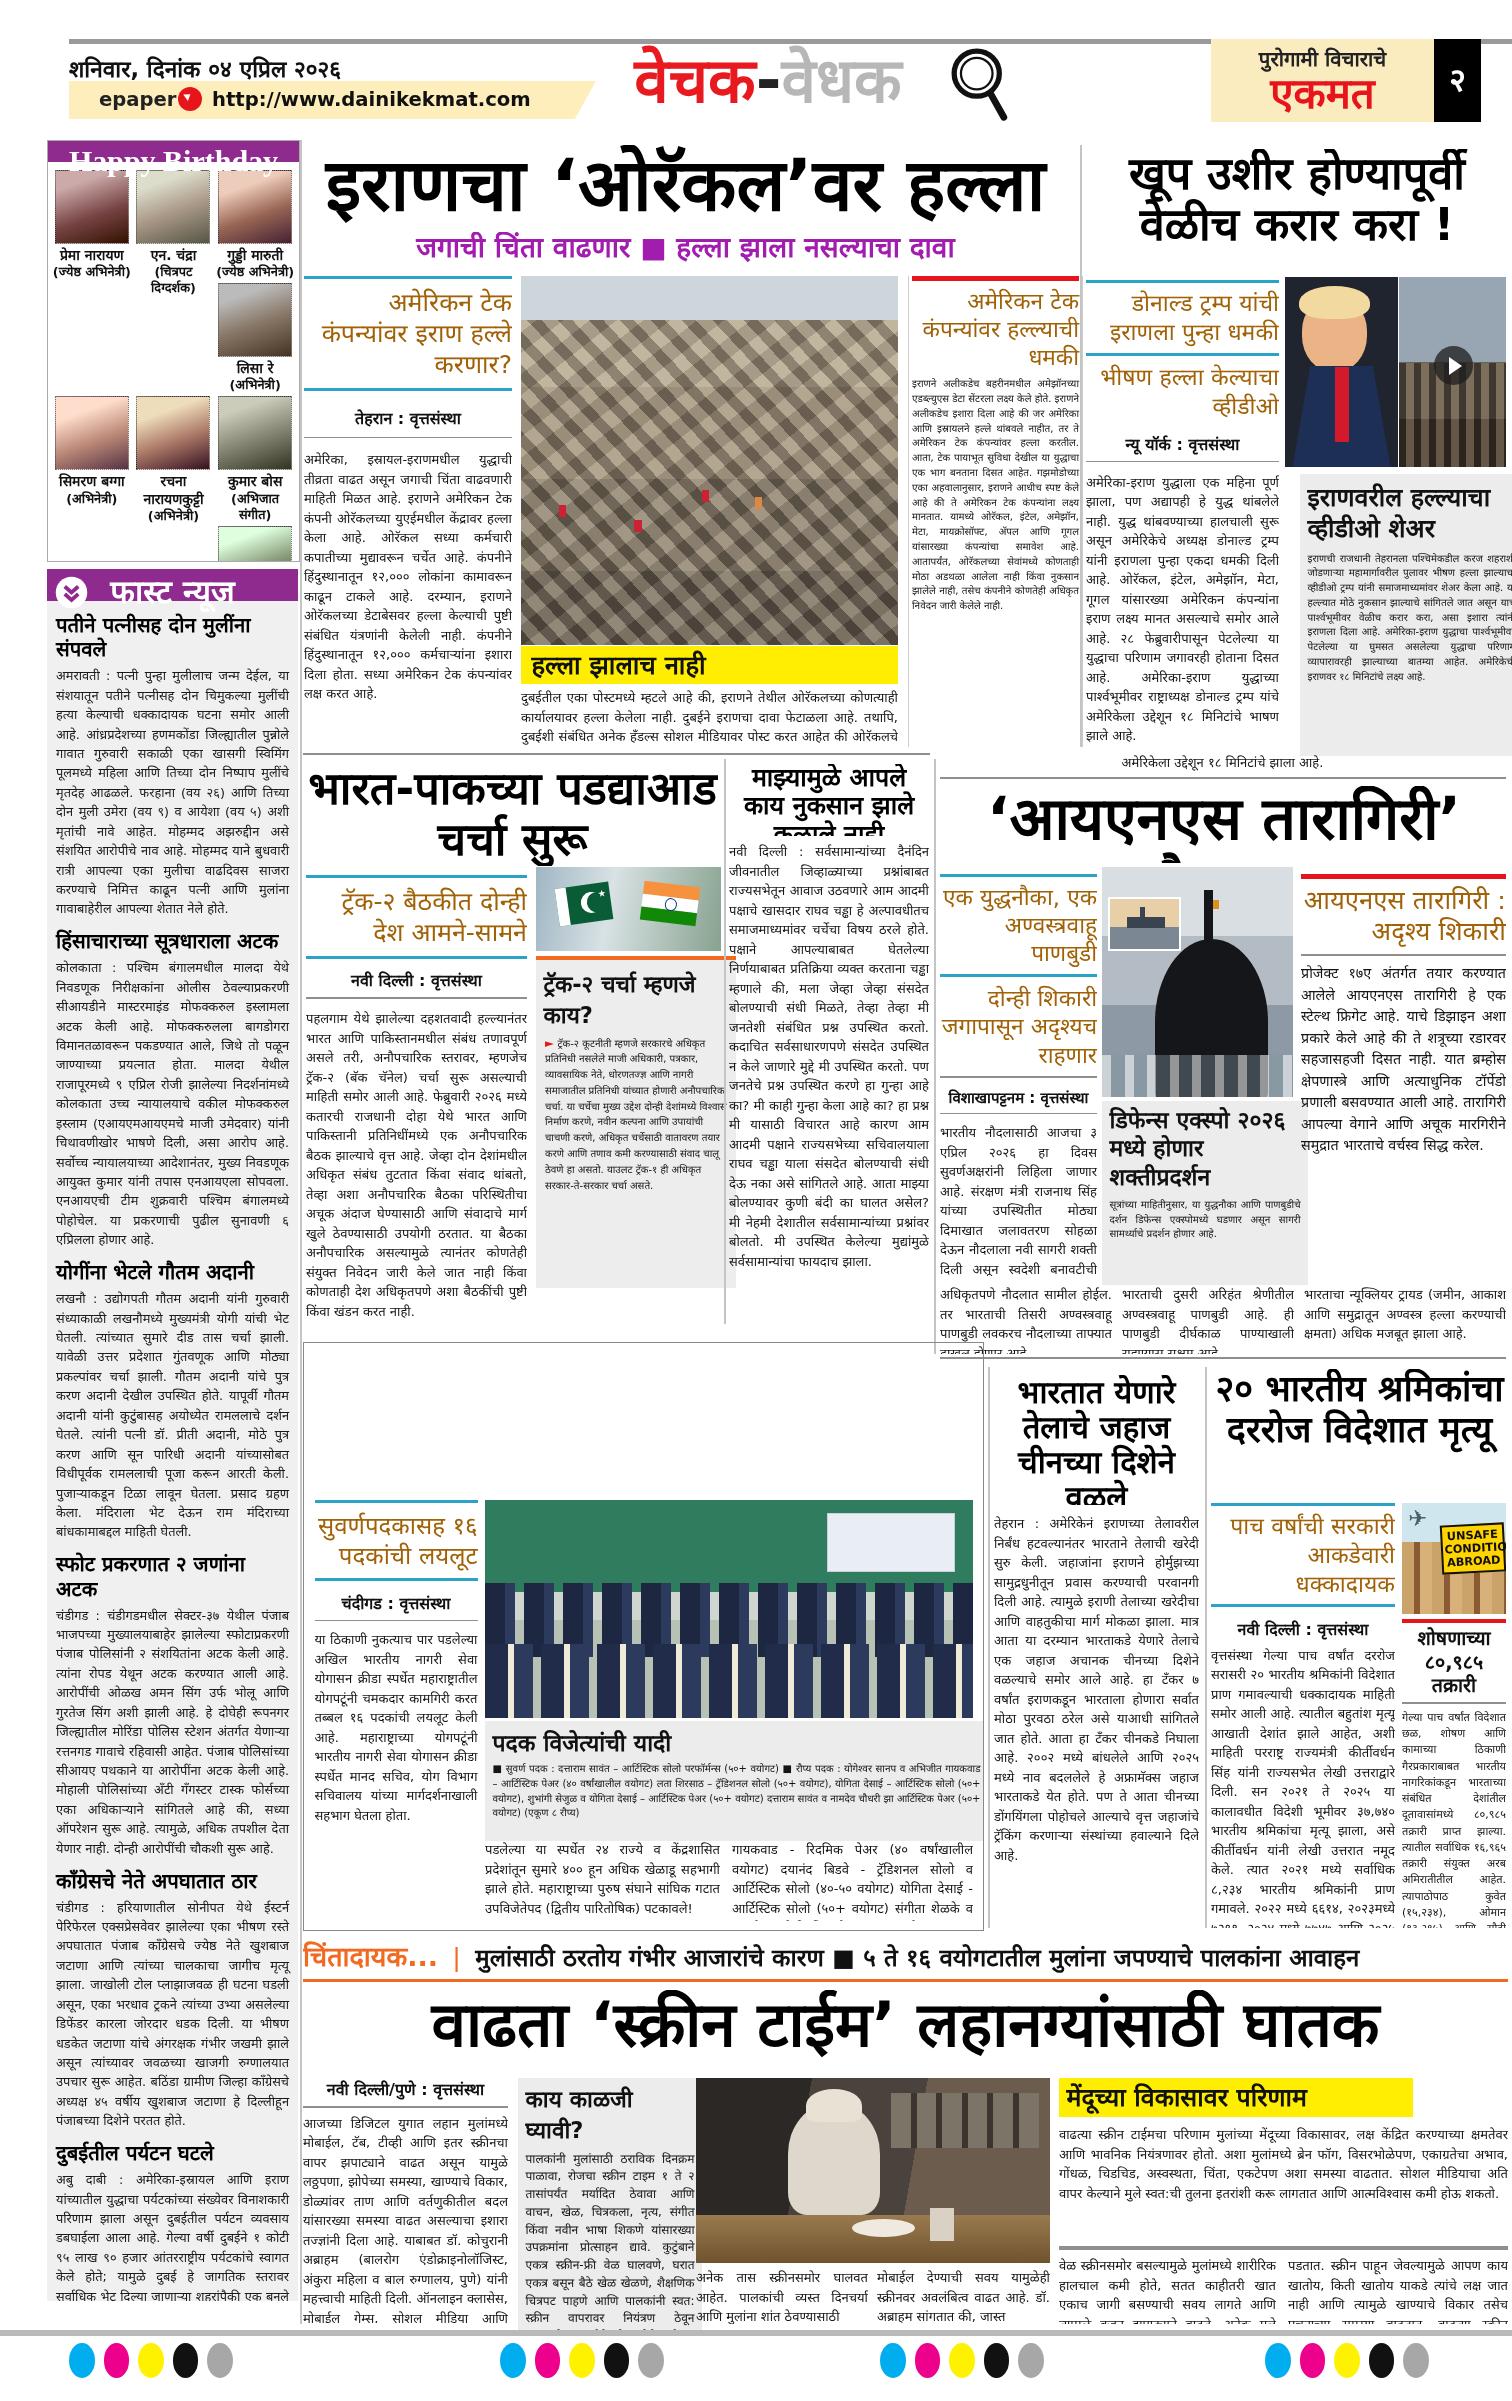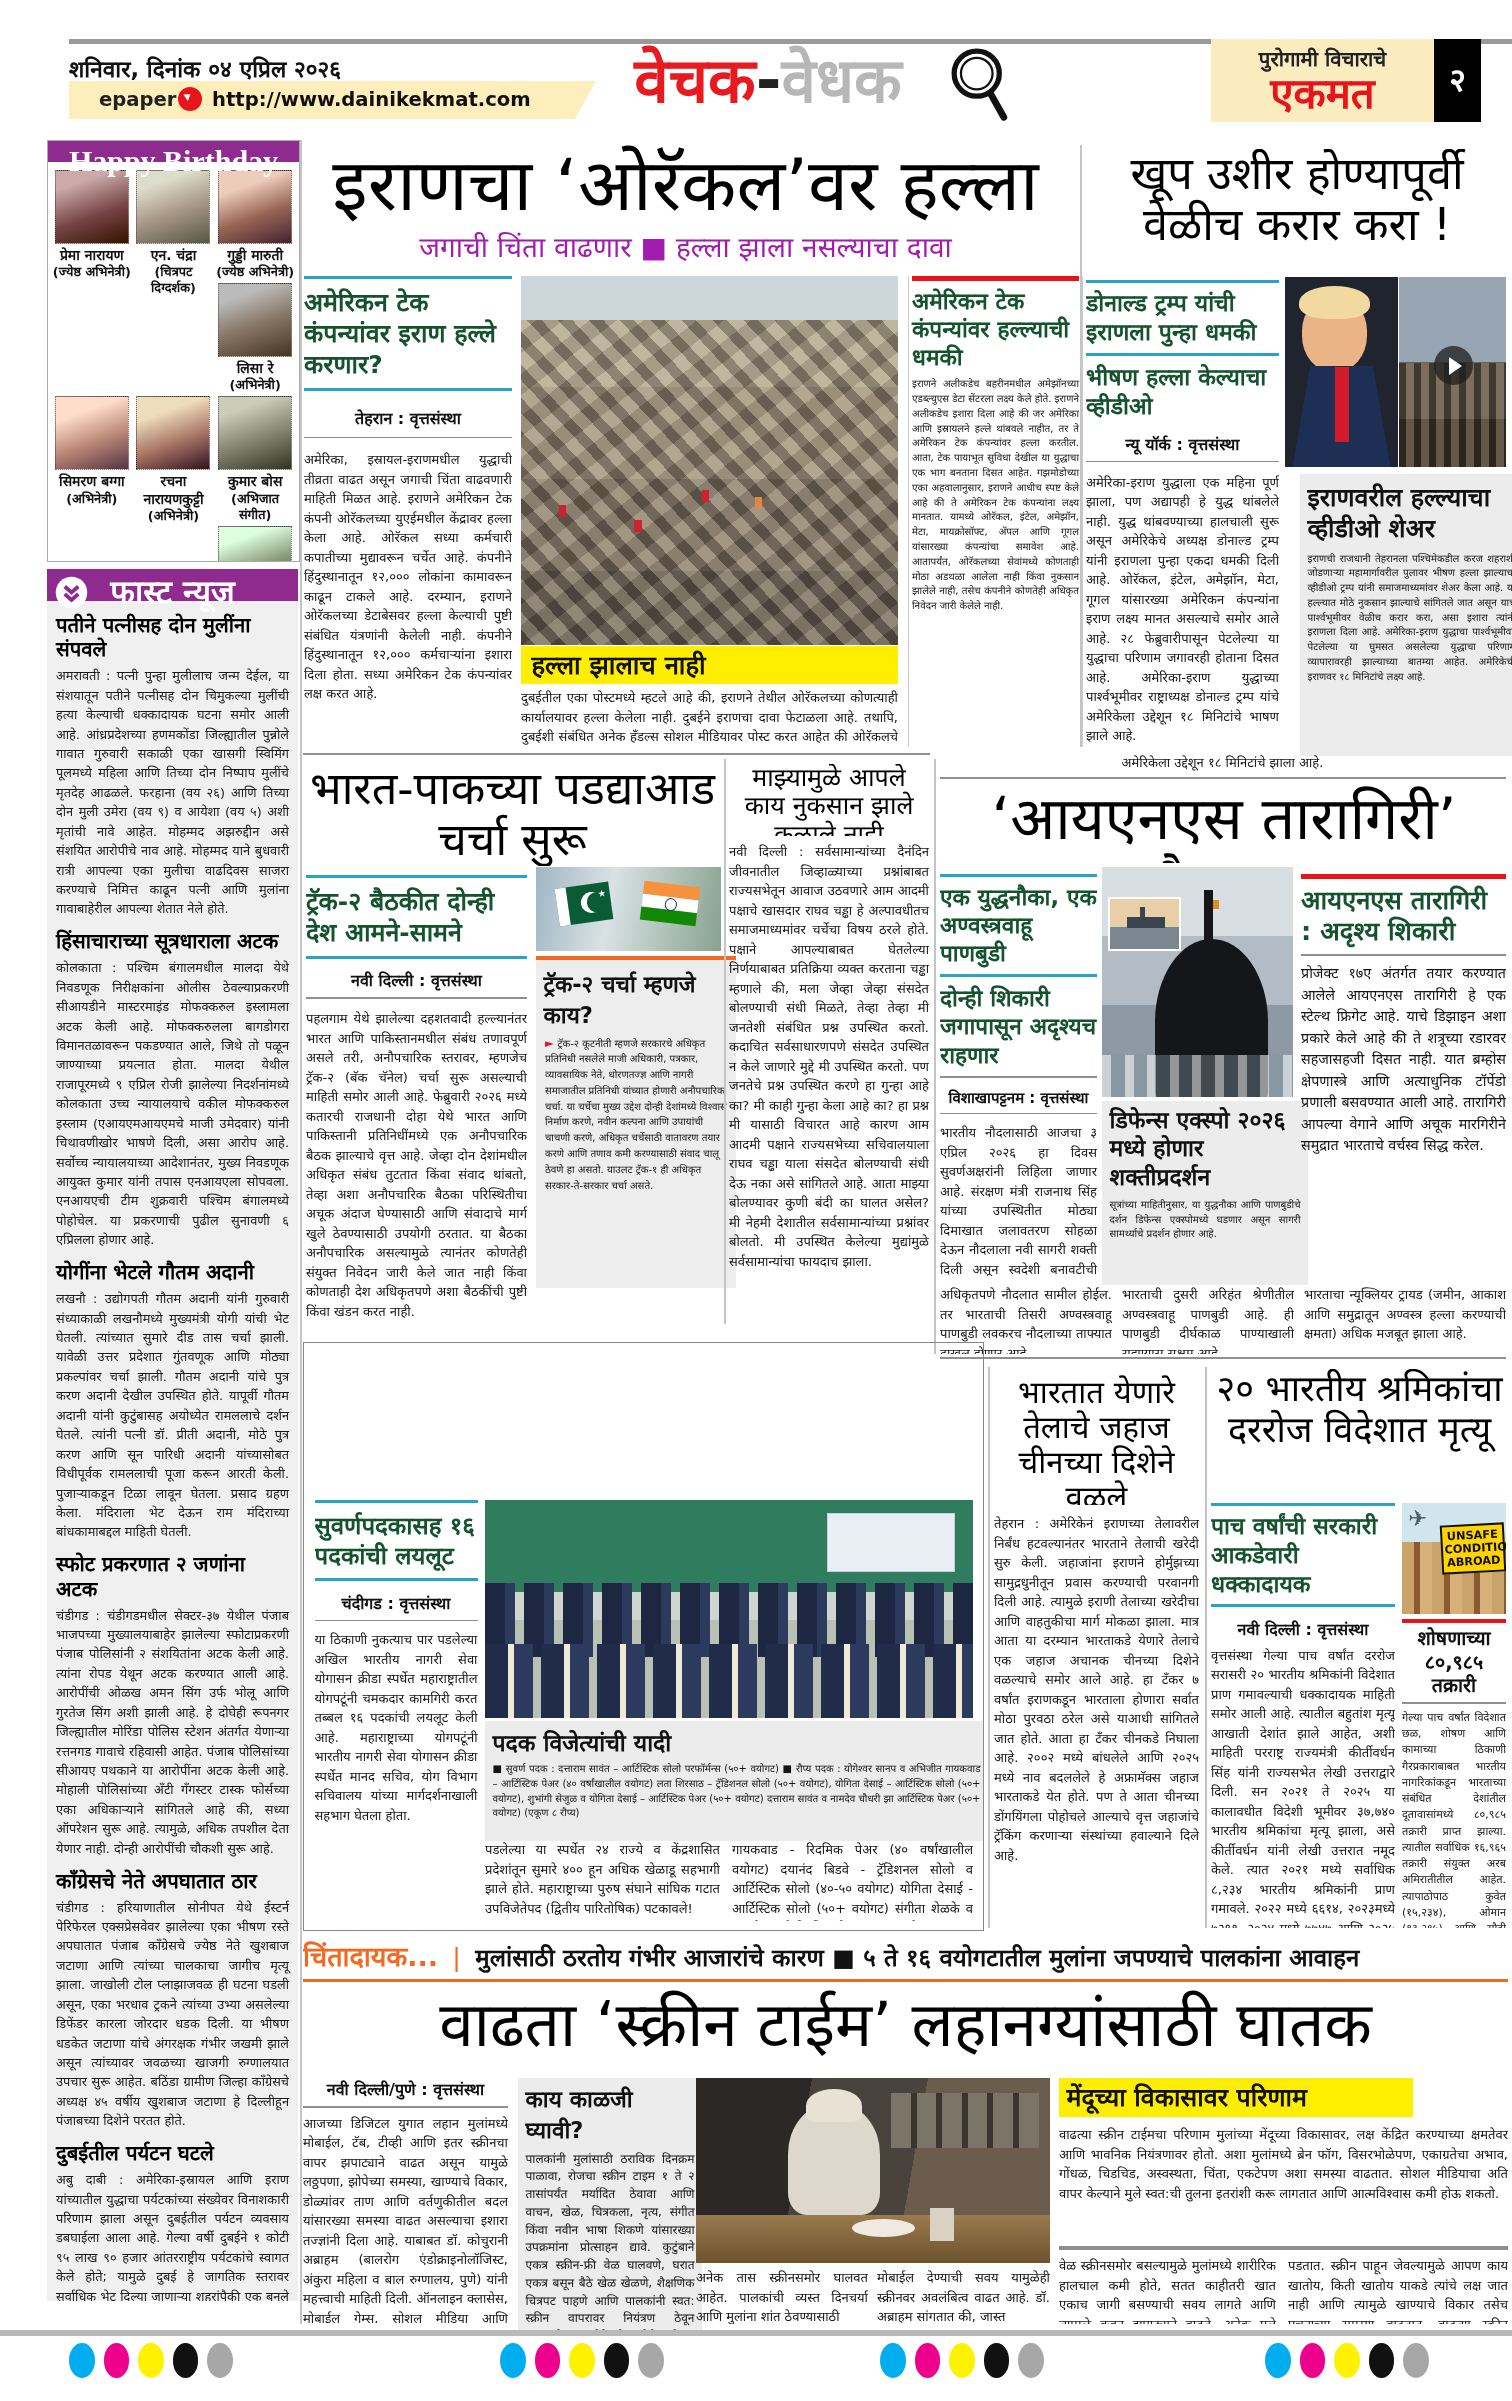--- a/index.html
+++ b/index.html
@@ -4,29 +4,29 @@
 <style>
   html,body{margin:0;padding:0}
   body{width:1512px;height:2401px;position:relative;background:#fff;
        font-family:"DejaVu Sans",sans-serif;color:#111}
   .a{position:absolute;overflow:hidden}
   .c{text-align:center}
   .b{font-weight:bold}
   .j{text-align:justify}
   .t{font-size:13px;line-height:1.5;color:#141414}
   .ts{font-size:10px;line-height:1.48;color:#141414}
-  .hl{font-weight:normal;color:#000;text-align:center;line-height:1.13}
+  .hl{font-weight:bold;color:#000;text-align:center;line-height:1.13}
   .gray{color:#a21caf}
   .rule{background:#8f8f8f;height:1.5px}
   .cyr{height:3px;background:#2ba3c6}
   .redr{height:4.5px;background:#e8141c}
   .vr{width:1.5px;background:#c4c4c4}
   .gbx{background:#ececec}
   .byl{font-weight:bold;text-align:center;font-size:16px}
-  .subhd{font-weight:bold;text-align:left;font-size:22px;line-height:1.25;color:#14532d}
+  .subhd{font-weight:normal;text-align:right;font-size:22px;line-height:1.25;color:#a16207}
   .fitem-h{font-size:20.3px;font-weight:bold;line-height:1.2;margin:10.5px 0 4.5px 0;color:#000}
   .fitem-b{font-size:12.8px;line-height:1.52;text-align:justify;color:#1a1a1a}
   .dot{width:25.6px;height:35px;border-radius:50%;display:inline-block;margin-right:9px}
   .bday-cell{width:33.33%;float:left;text-align:center}
   .bday-ph{width:72px;height:72px;margin:3px auto 3px auto;border:0.8px dotted #777}
   .bday-nm{font-size:14px;font-weight:bold;line-height:1.25}
   .bday-rl{font-size:12.8px;font-weight:bold;line-height:1.25}
   .flagpk{position:absolute;background:#0a5c36}
   .sign{background:#ffd400;border:2.3px solid #111;color:#111;font-weight:bold;
         font-size:11.3px;line-height:1.15;text-align:center;padding:3px 1.5px;transform:rotate(-3deg)}

